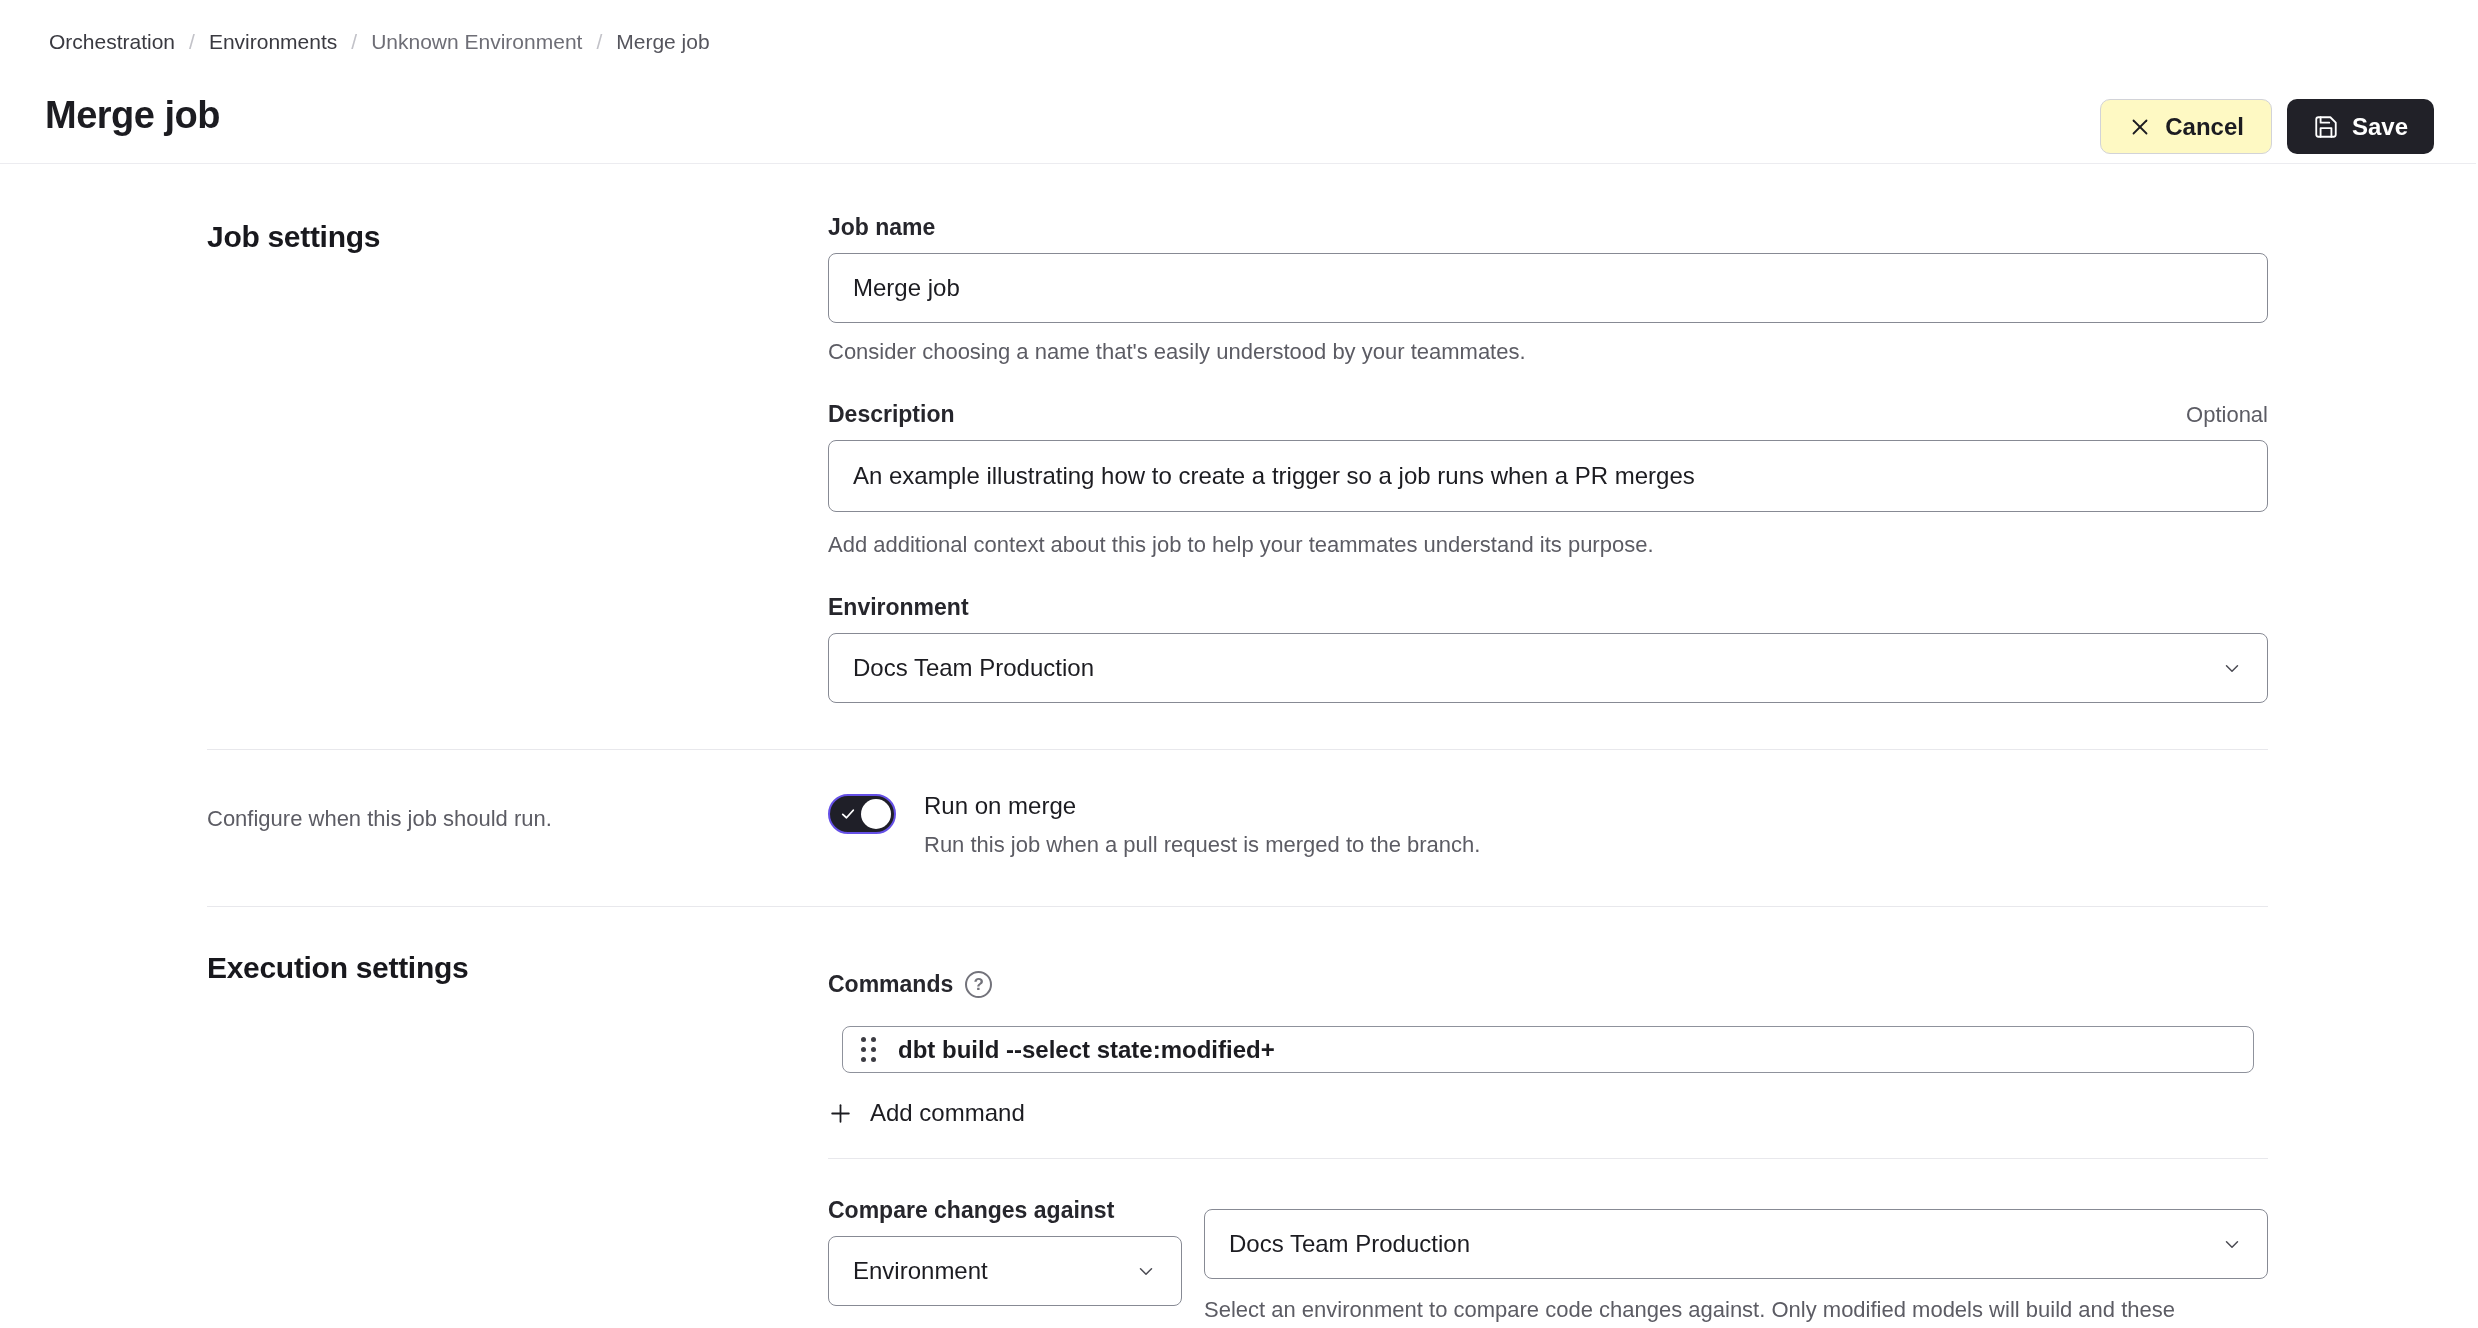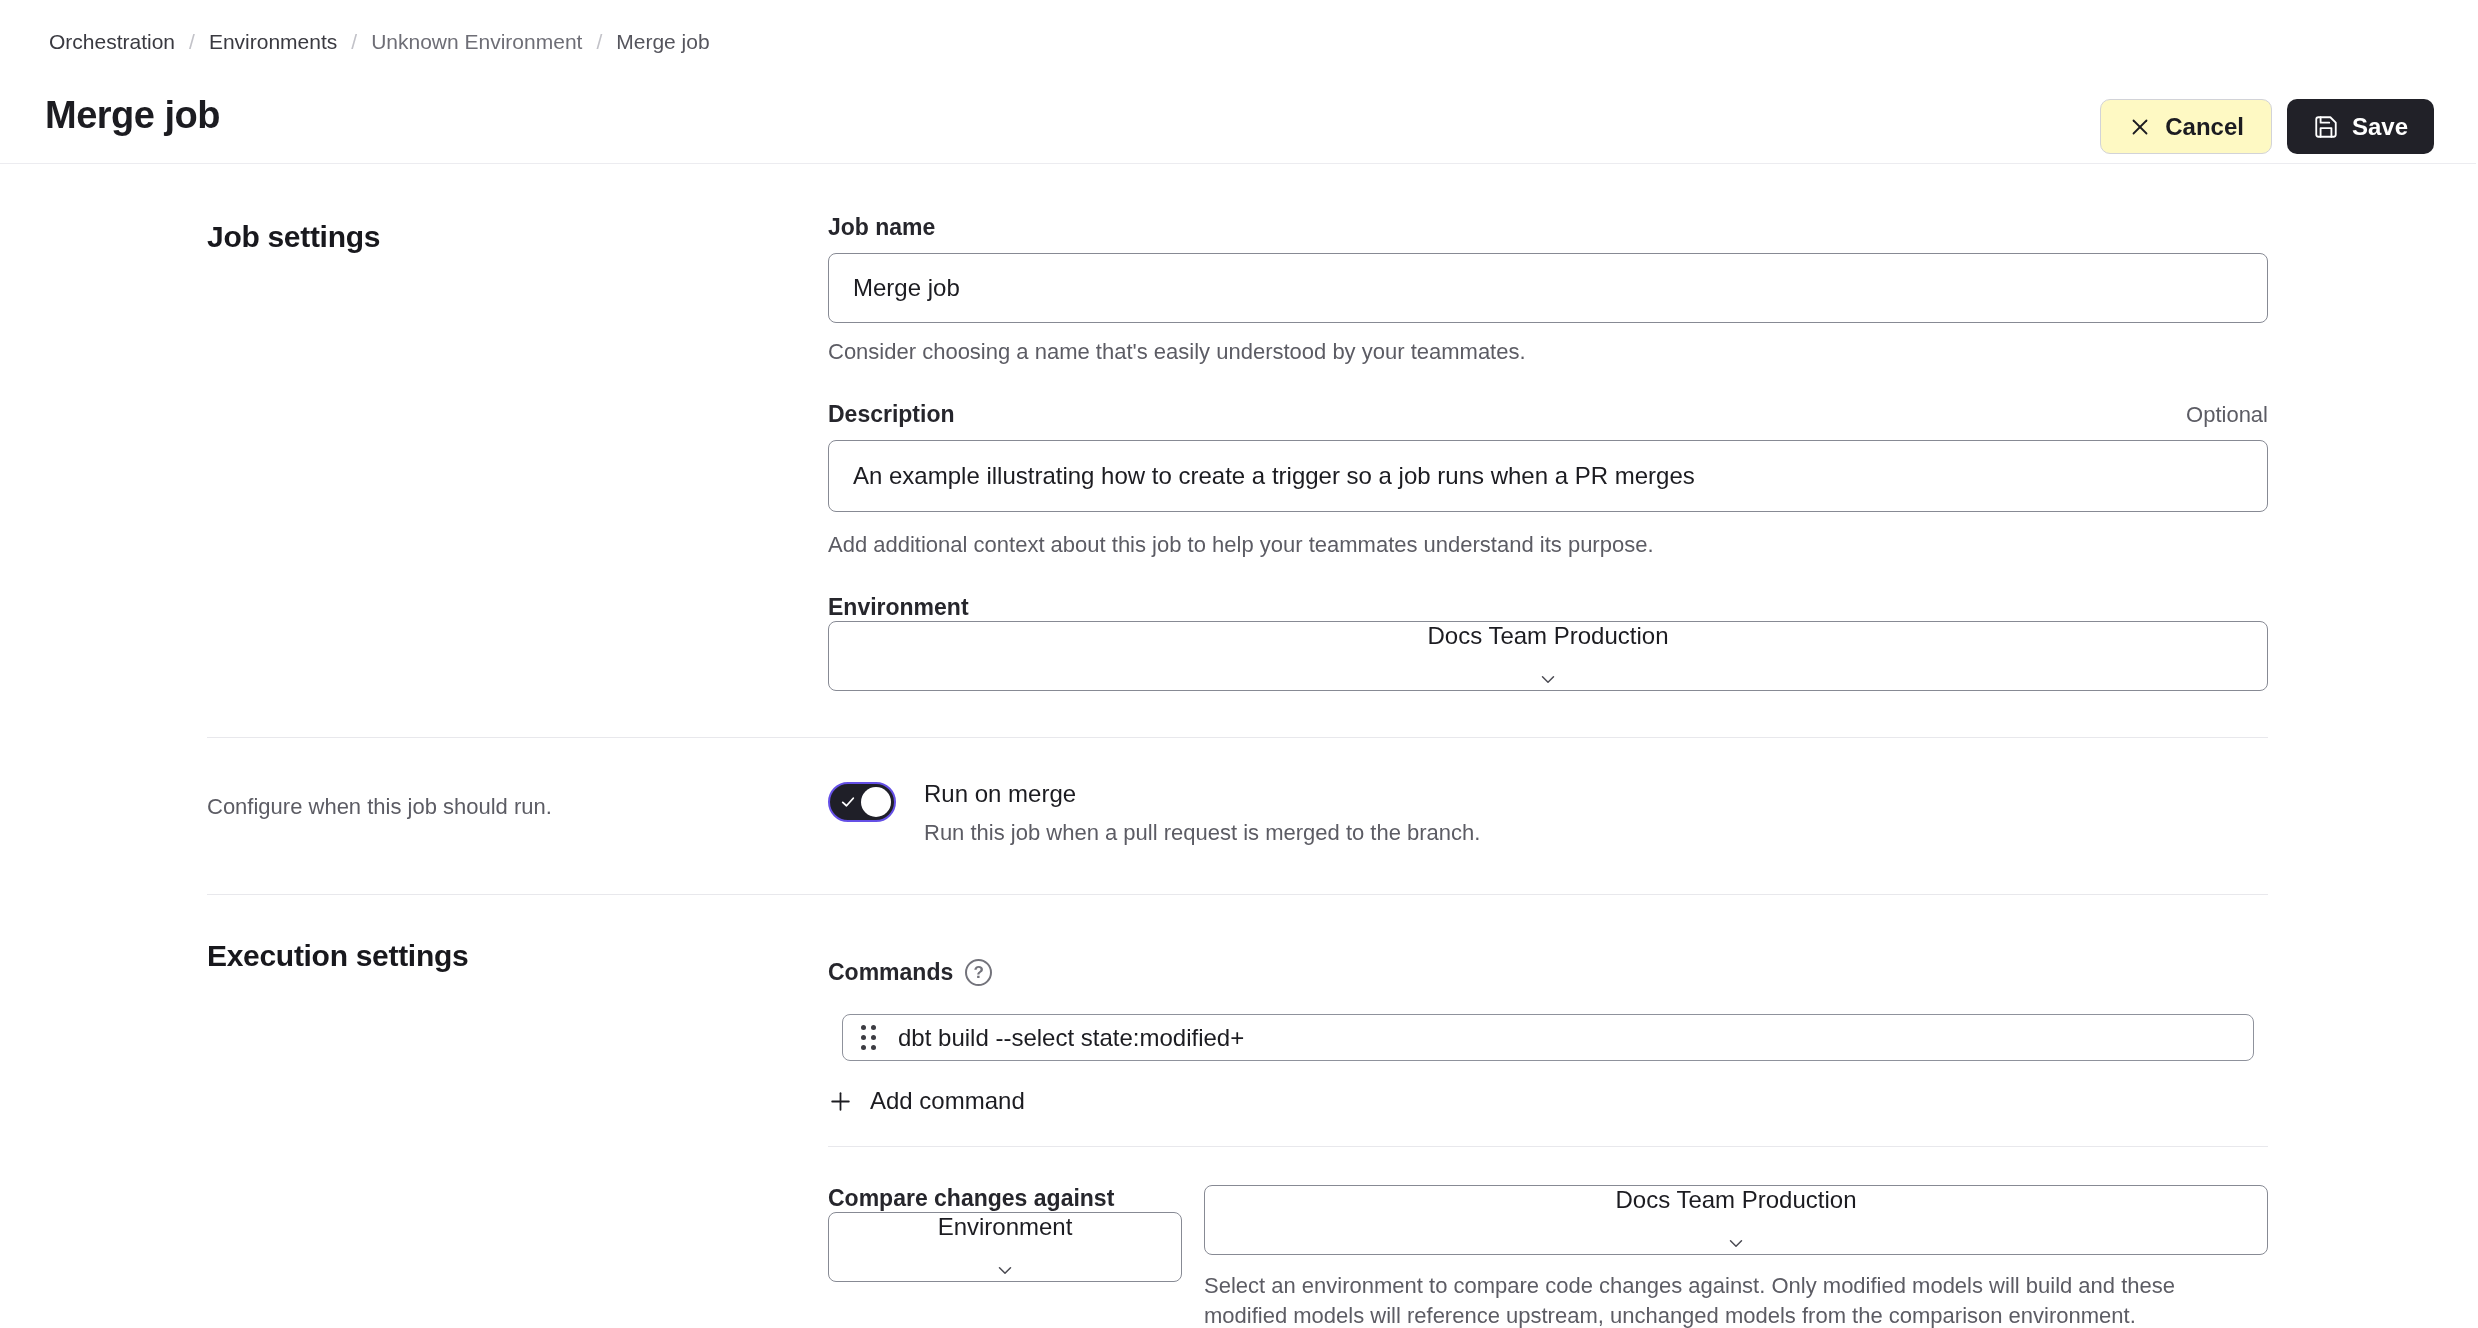--- a/index.html
+++ b/index.html
@@ -44,22 +44,22 @@
     margin-top:12px; width:100%; height:70px; border:1px solid #878a94; border-radius:8px;
     font-size:24px; color:#1c1c21; padding:0 24px; font-family:"Liberation Sans", sans-serif; background:#fff;
   }
   .text-area {
     margin-top:12px; width:100%; height:72px; border:1px solid #878a94; border-radius:8px;
     font-size:24px; color:#1c1c21; padding:20px 24px; resize:none; font-family:"Liberation Sans", sans-serif; background:#fff;
     line-height:30px; overflow:hidden;
   }
   .helper { margin-top:14px; font-size:22px; color:#5c5c64; line-height:30px; }
   .select {
-    height:70px; border:1px solid #878a94; border-radius:8px; background:#fff;
-    display:flex; align-items:center; justify-content:space-between; padding:0 24px; cursor:pointer;flex-direction:column;
+    margin-top:12px; height:70px; border:1px solid #878a94; border-radius:8px; background:#fff;
+    display:flex; align-items:center; justify-content:space-between; padding:0 24px; cursor:pointer;
   }
   .select-value { font-size:24px; color:#1c1c21; }
   .gap-field { margin-top:34px; }
 
   
   .toggle-row { display:flex; align-items:flex-start; gap:28px; padding-top:2px; }
   .toggle {
     width:68px; height:40px; border-radius:21px; background:#1f1f28; border:2px solid #6550e6;
     position:relative; flex:0 0 68px; cursor:pointer; margin-top:2px;
   }
@@ -73,21 +73,21 @@
   .help-icon {
     width:27px; height:27px; border:2px solid #73737b; border-radius:50%; color:#73737b;
     font-size:17px; font-weight:600; display:flex; align-items:center; justify-content:center; cursor:pointer;
   }
   .command-row {
     margin:28px 14px 0 14px; height:47px; border:1px solid #8f929c; border-radius:8px; background:#fff;
     display:flex; align-items:center; padding:0 18px; gap:22px;
   }
   .drag-dots { display:grid; grid-template-columns:repeat(2, 5px); grid-template-rows:repeat(3, 5px); gap:5px; cursor:grab; }
   .drag-dots i { width:5px; height:5px; border-radius:50%; background:#3c3c43; }
-  .command-text { font-size:24px; color:#1c1c21; }
+  .command-text { font-size:24px; color:#1c1c21;font-weight:bold; }
   .add-command { margin-top:26px; display:inline-flex; align-items:center; gap:17px; font-size:24px; font-weight:500; color:#1c1c21; cursor:pointer; }
   .exec-divider { margin-top:28px; border-bottom:1px solid #e8e8ec; }
 
   
   .compare-row { display:flex; gap:22px; margin-top:38px; padding-bottom:40px; }
   .compare-col-small { width:354px; flex:0 0 354px; }
   .compare-col-big { flex:1; min-width:0; }
   .compare-helper { margin-top:16px; font-size:22px; color:#5c5c64; line-height:30px; max-width:1045px; }
 
   svg { display:block; }

